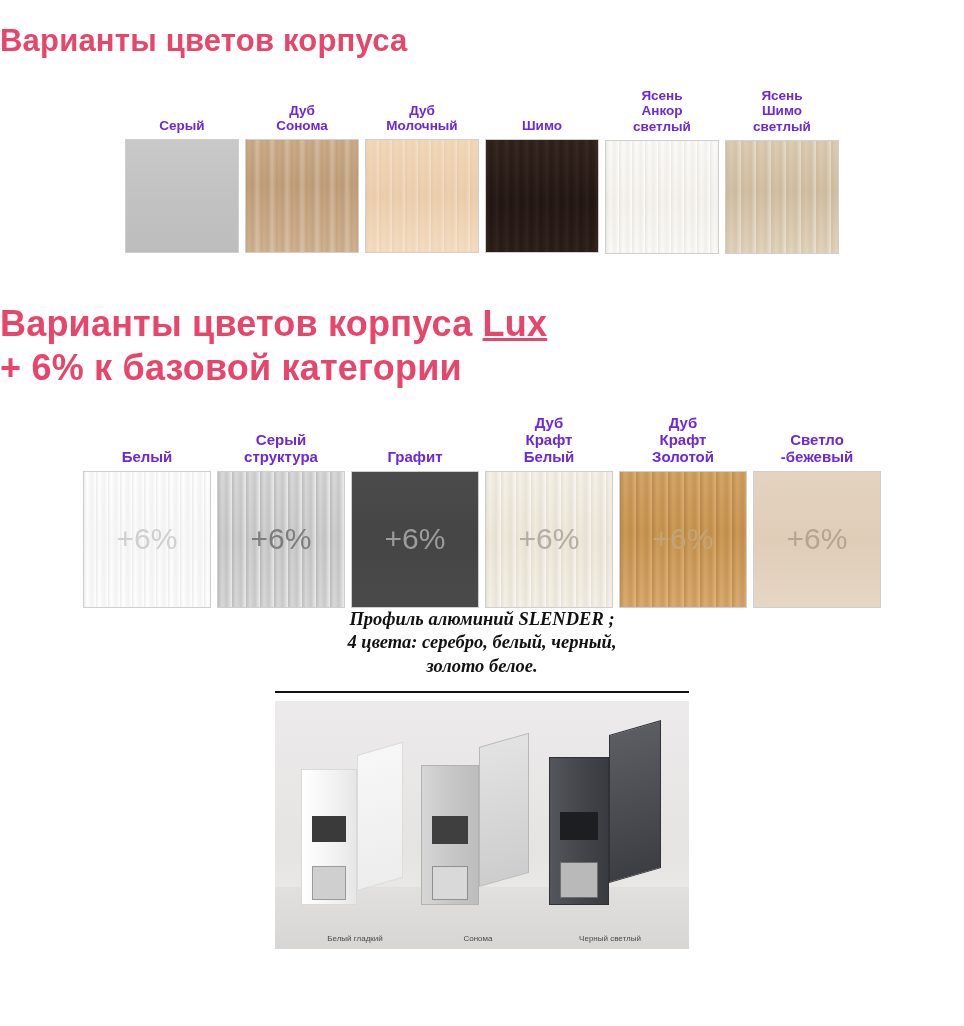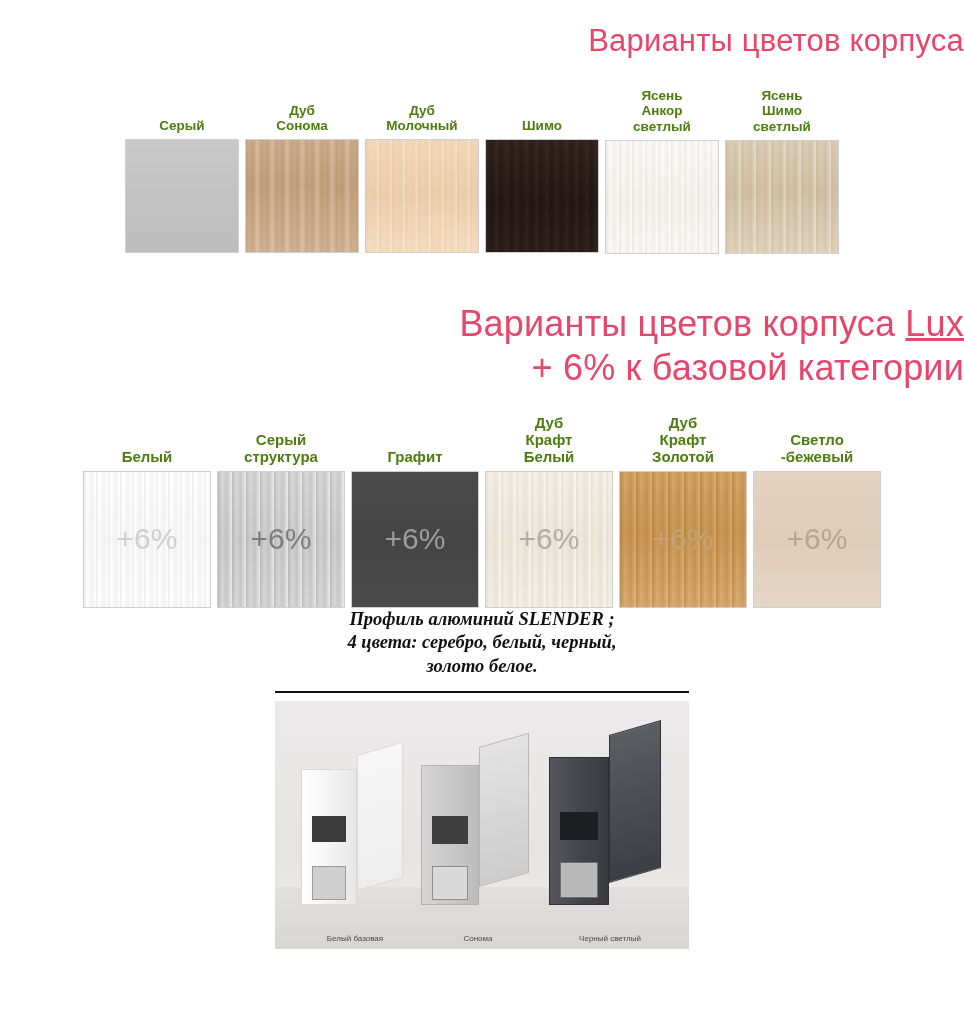--- a/index.html
+++ b/index.html
@@ -17,23 +17,23 @@
   }
 
   .page {
     width: 964px;
     height: 1026px;
     position: relative;
   }
 
   
   .heading {
-    text-align: right;
+    text-align: left;
     color: #e8456b;
-    font-weight: normal;
+    font-weight: bold;
     line-height: 1.22;
     letter-spacing: 0.2px;
   }
   .heading-1 {
     font-size: 31px;
     padding-top: 22px;
   }
   .heading-2 {
     font-size: 36px;
     padding-top: 6px;
@@ -53,21 +53,21 @@
     width: 114px;
     display: flex;
     flex-direction: column;
     align-items: center;
   }
   .swatch-label {
     font-size: 13.5px;
     font-weight: bold;
     text-align: center;
     line-height: 1.16;
-    color: #4d7c0f;
+    color: #6d28d9;
     min-height: 46px;
     display: flex;
     align-items: flex-end;
     justify-content: center;
     padding-bottom: 5px;
     white-space: pre-line;
   }
   .swatch-label.lux {
     font-size: 15px;
     min-height: 52px;
@@ -440,19 +440,19 @@
       </div>
 
       <div class="prof" id="prof3">
         <div class="side"></div>
         <div class="front">
           <div class="slotA"></div>
           <div class="slotB"></div>
         </div>
       </div>
 
-      <div class="photo-sublabel" style="left:22px; width:116px;">Белый базовая</div>
+      <div class="photo-sublabel" style="left:22px; width:116px;">Белый гладкий</div>
       <div class="photo-sublabel" style="left:148px; width:110px;">Сонома</div>
       <div class="photo-sublabel" style="left:272px; width:126px;">Черный светлый</div>
     </div>
   </div>
 
 </div>
 
 </body></html>

